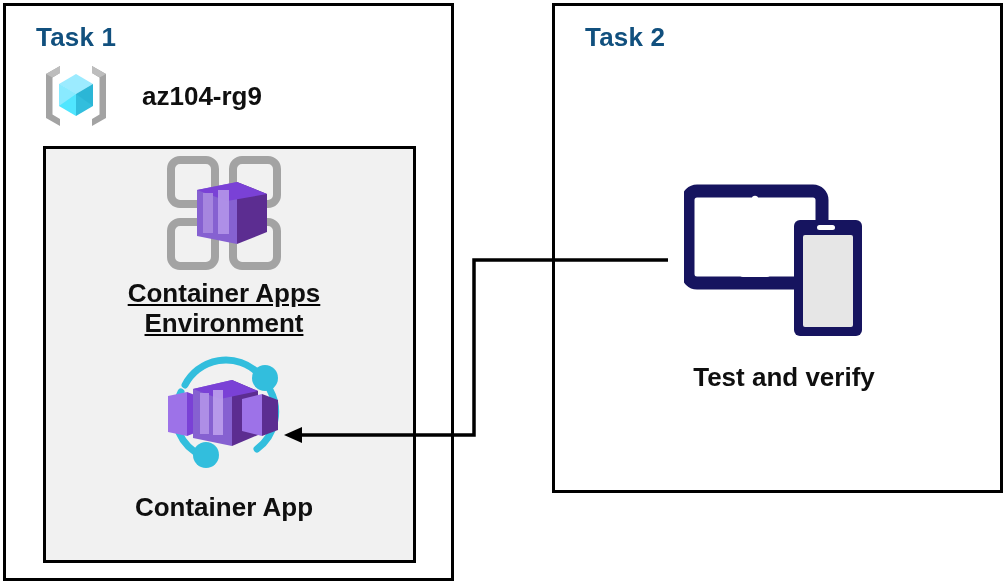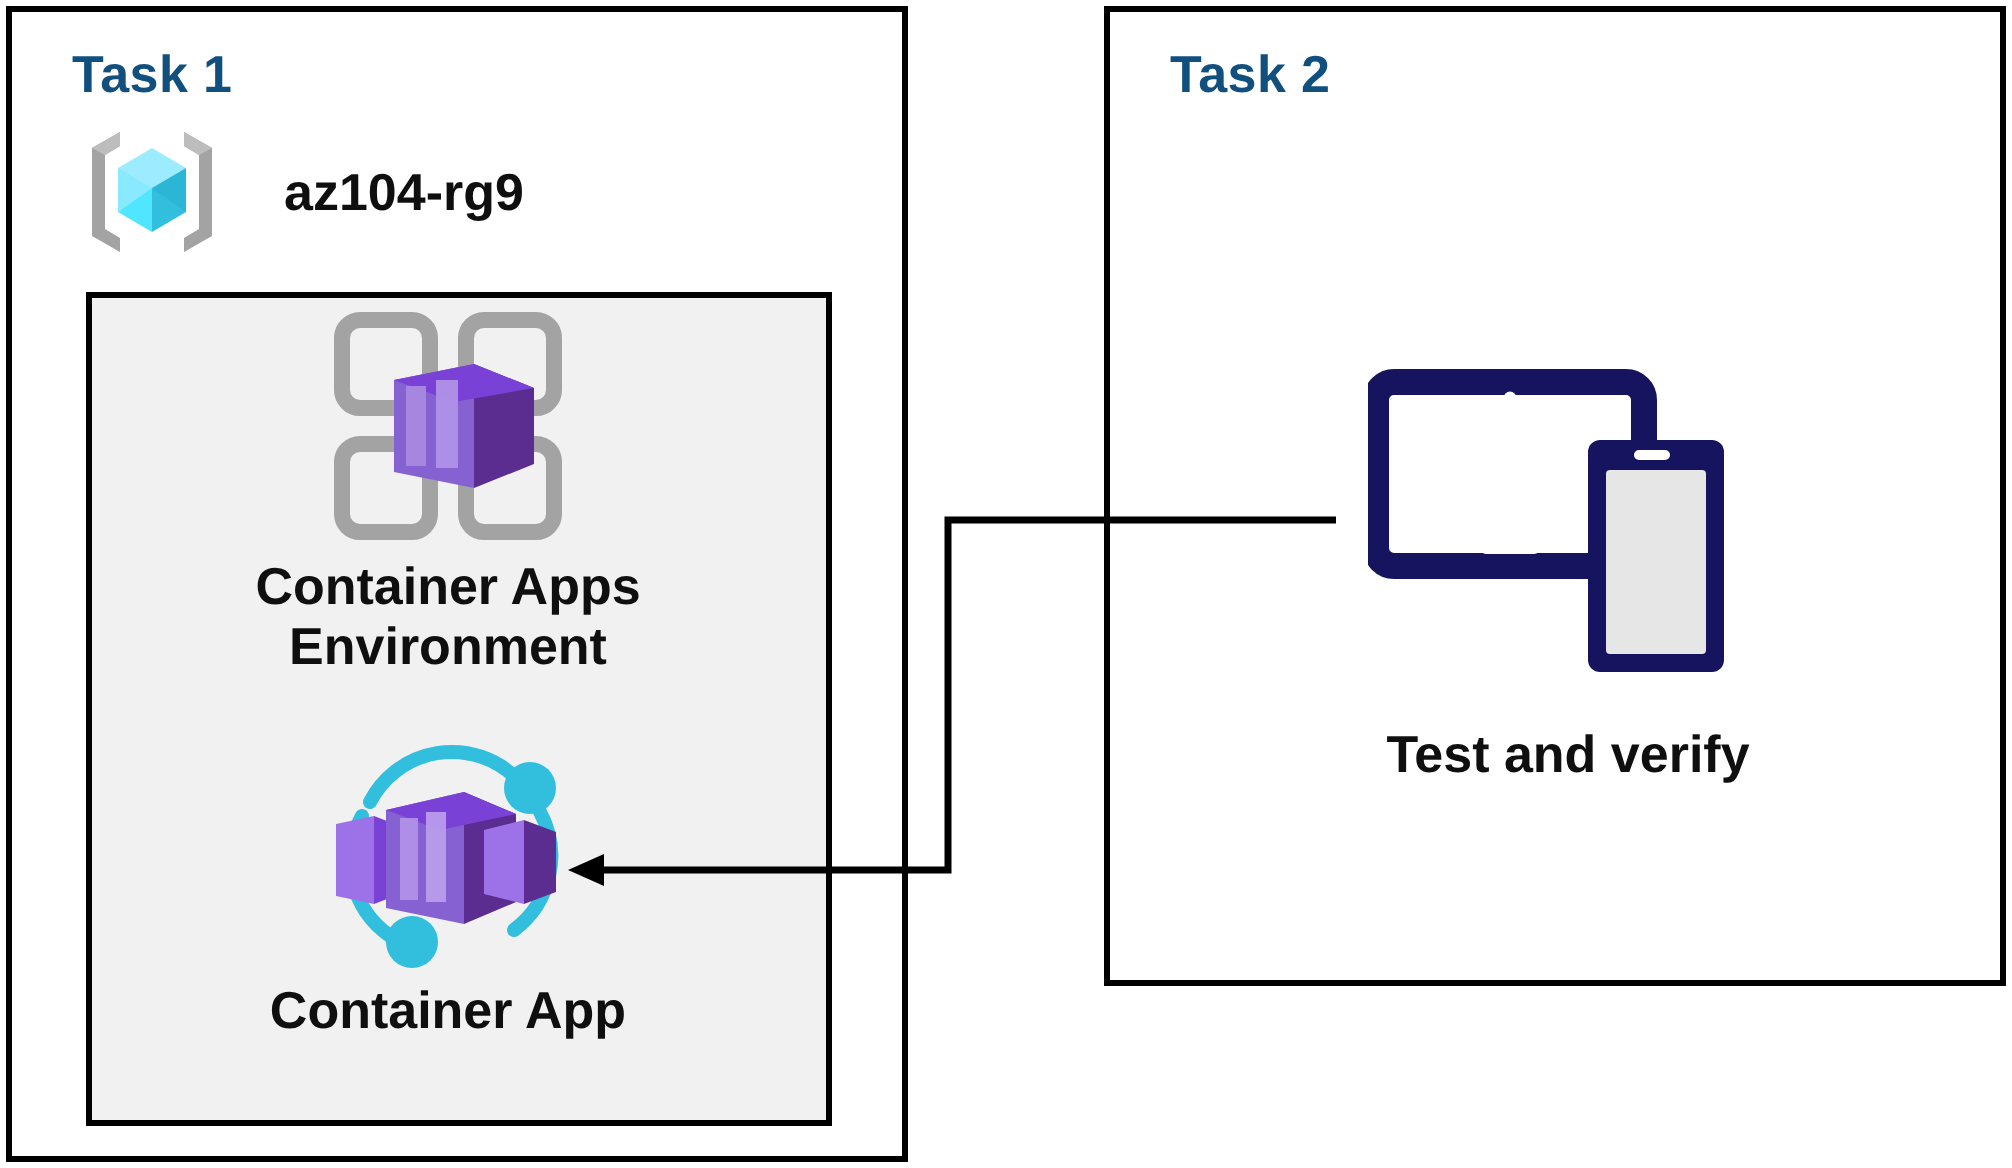--- a/index.html
+++ b/index.html
@@ -76,22 +76,22 @@
   .node .caption {
     font-size: 26px;
     font-weight: bold;
     color: #0f0f0f;
     line-height: 1.17;
     text-align: center;
     white-space: pre-line;
     margin-top: 4px;
   }
 
-  #node-cae { left: 60px;  top: 152px; width: 328px; }
-  #node-ca  { left: 60px;  top: 368px; width: 328px; }
+  #node-cae { left: 60px;  top: 152px; width: 328px; text-decoration: underline; }
+  #node-ca  { left: 60px;  top: 352px; width: 328px; gap: 18px; }
   #node-tv  { left: 640px; top: 168px; width: 288px; }
 
   #node-tv .tv-icon-frame {
     background: #ffffff;
     width: 232px;
     height: 190px;
     display: flex;
     align-items: center;
     justify-content: center;
   }

